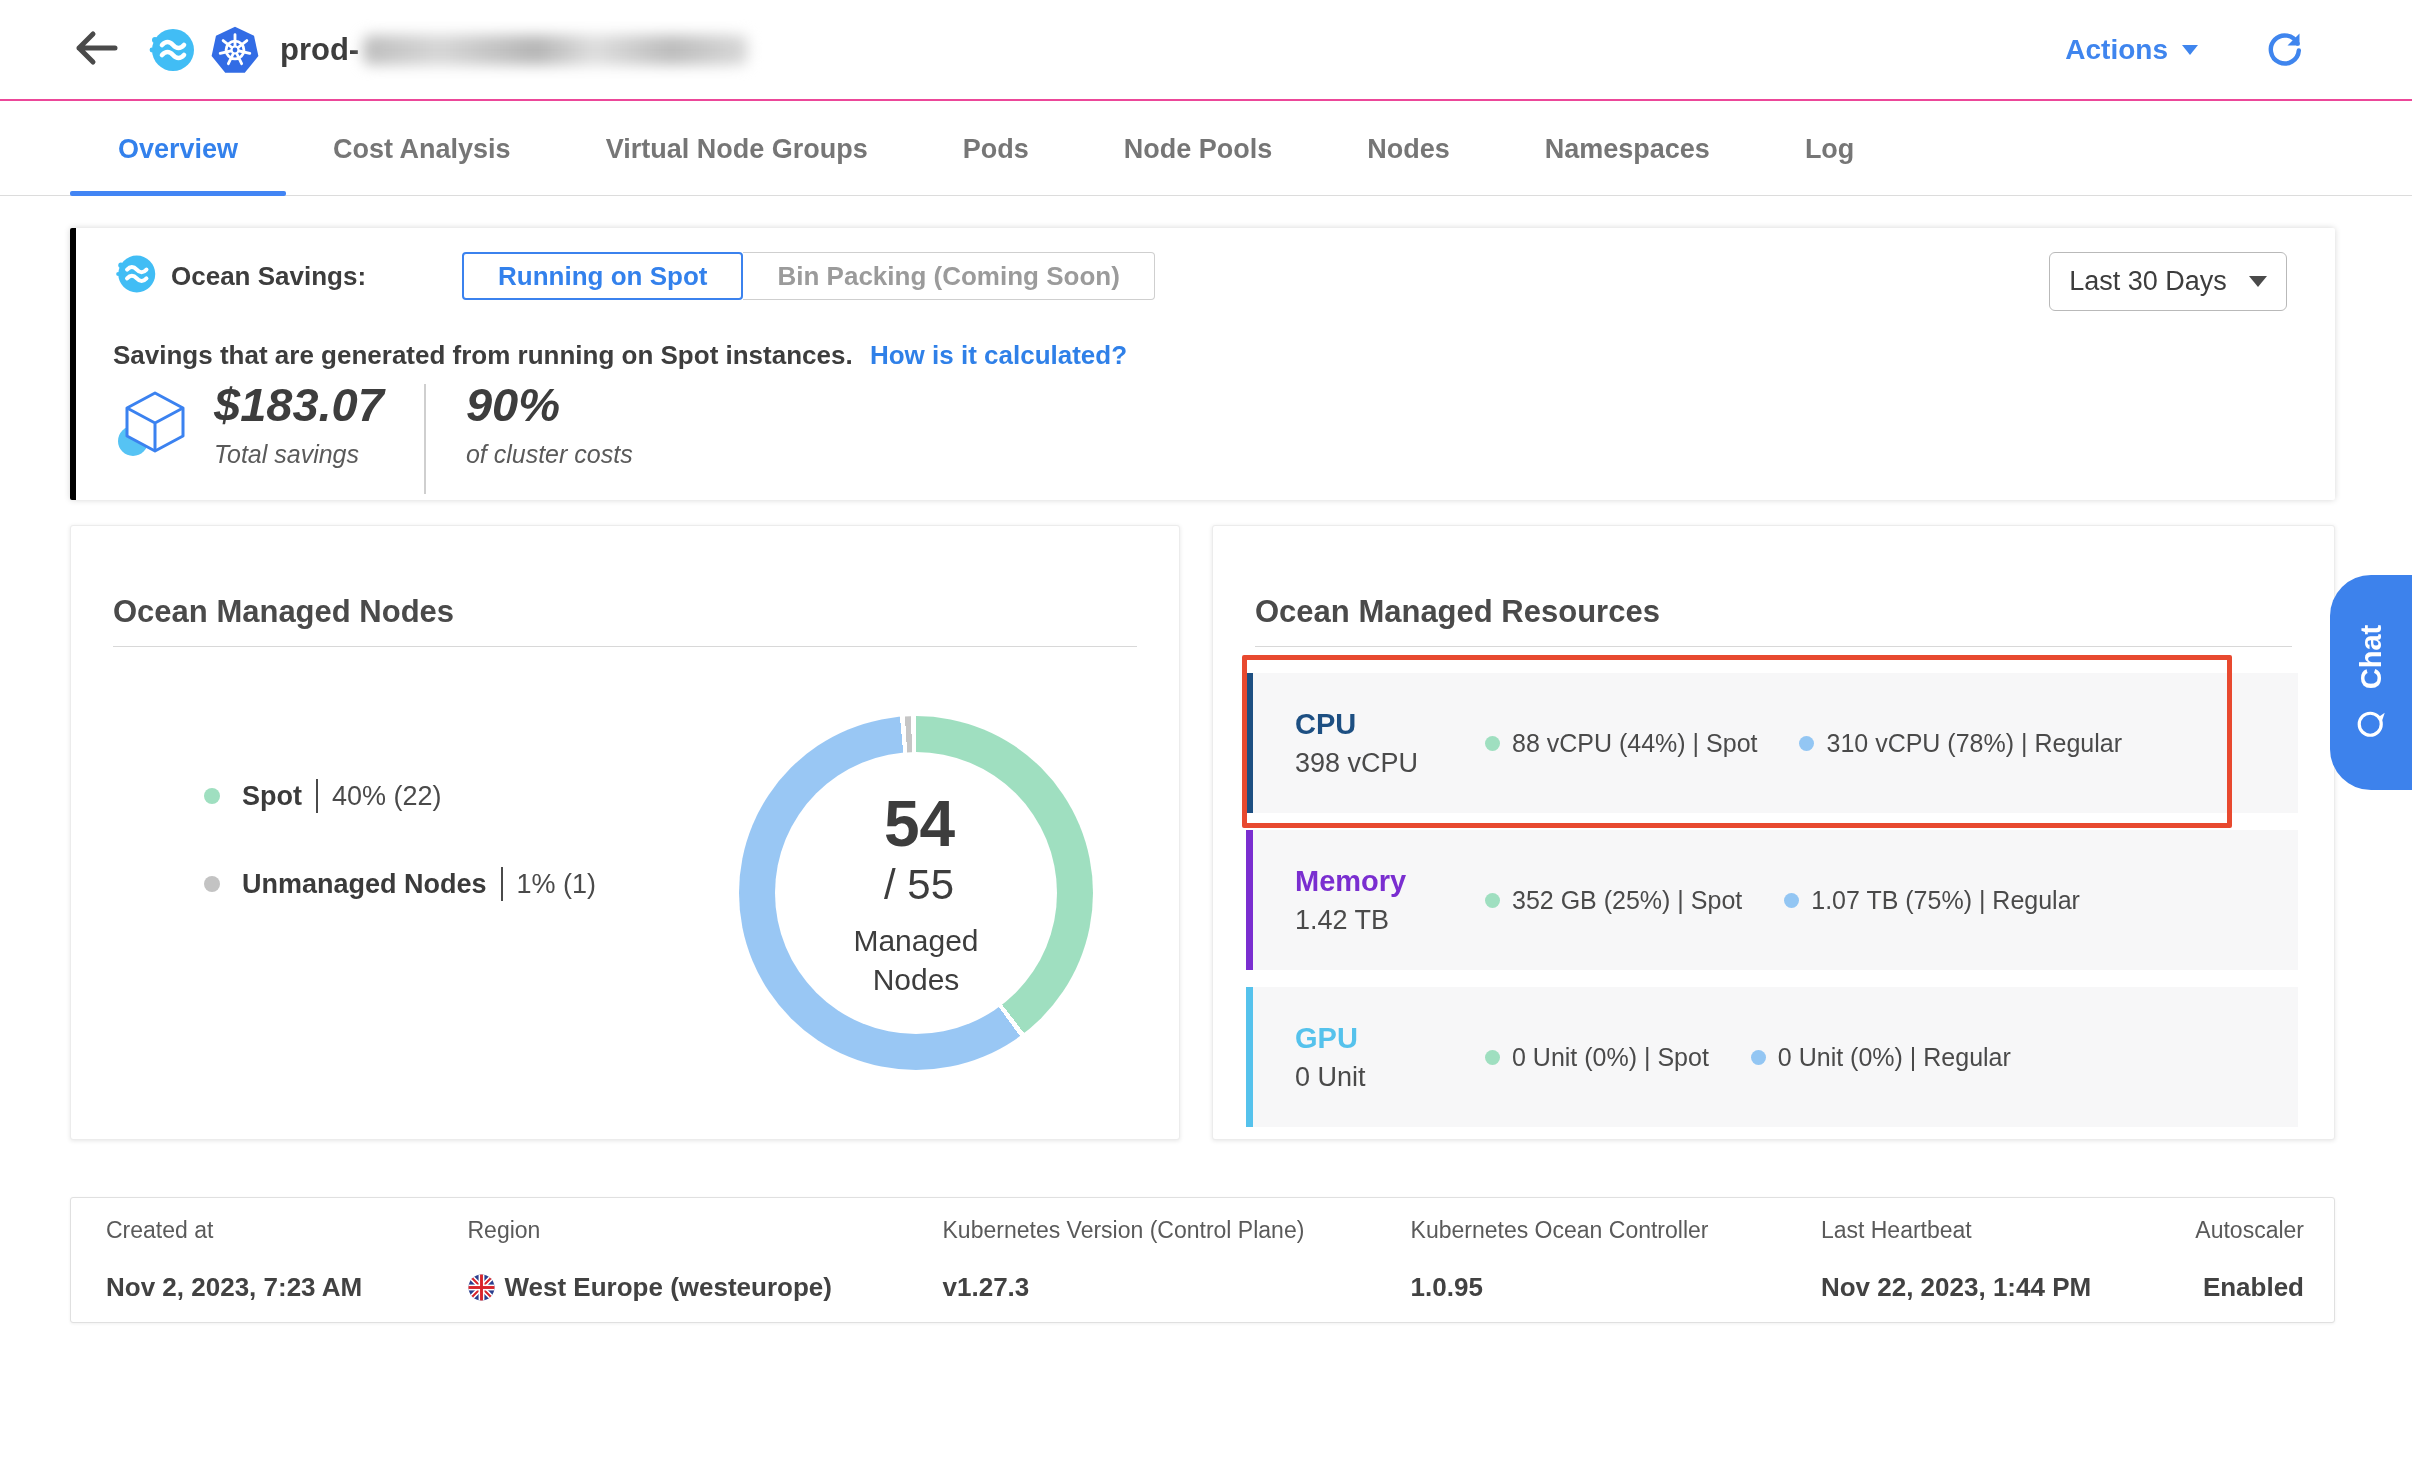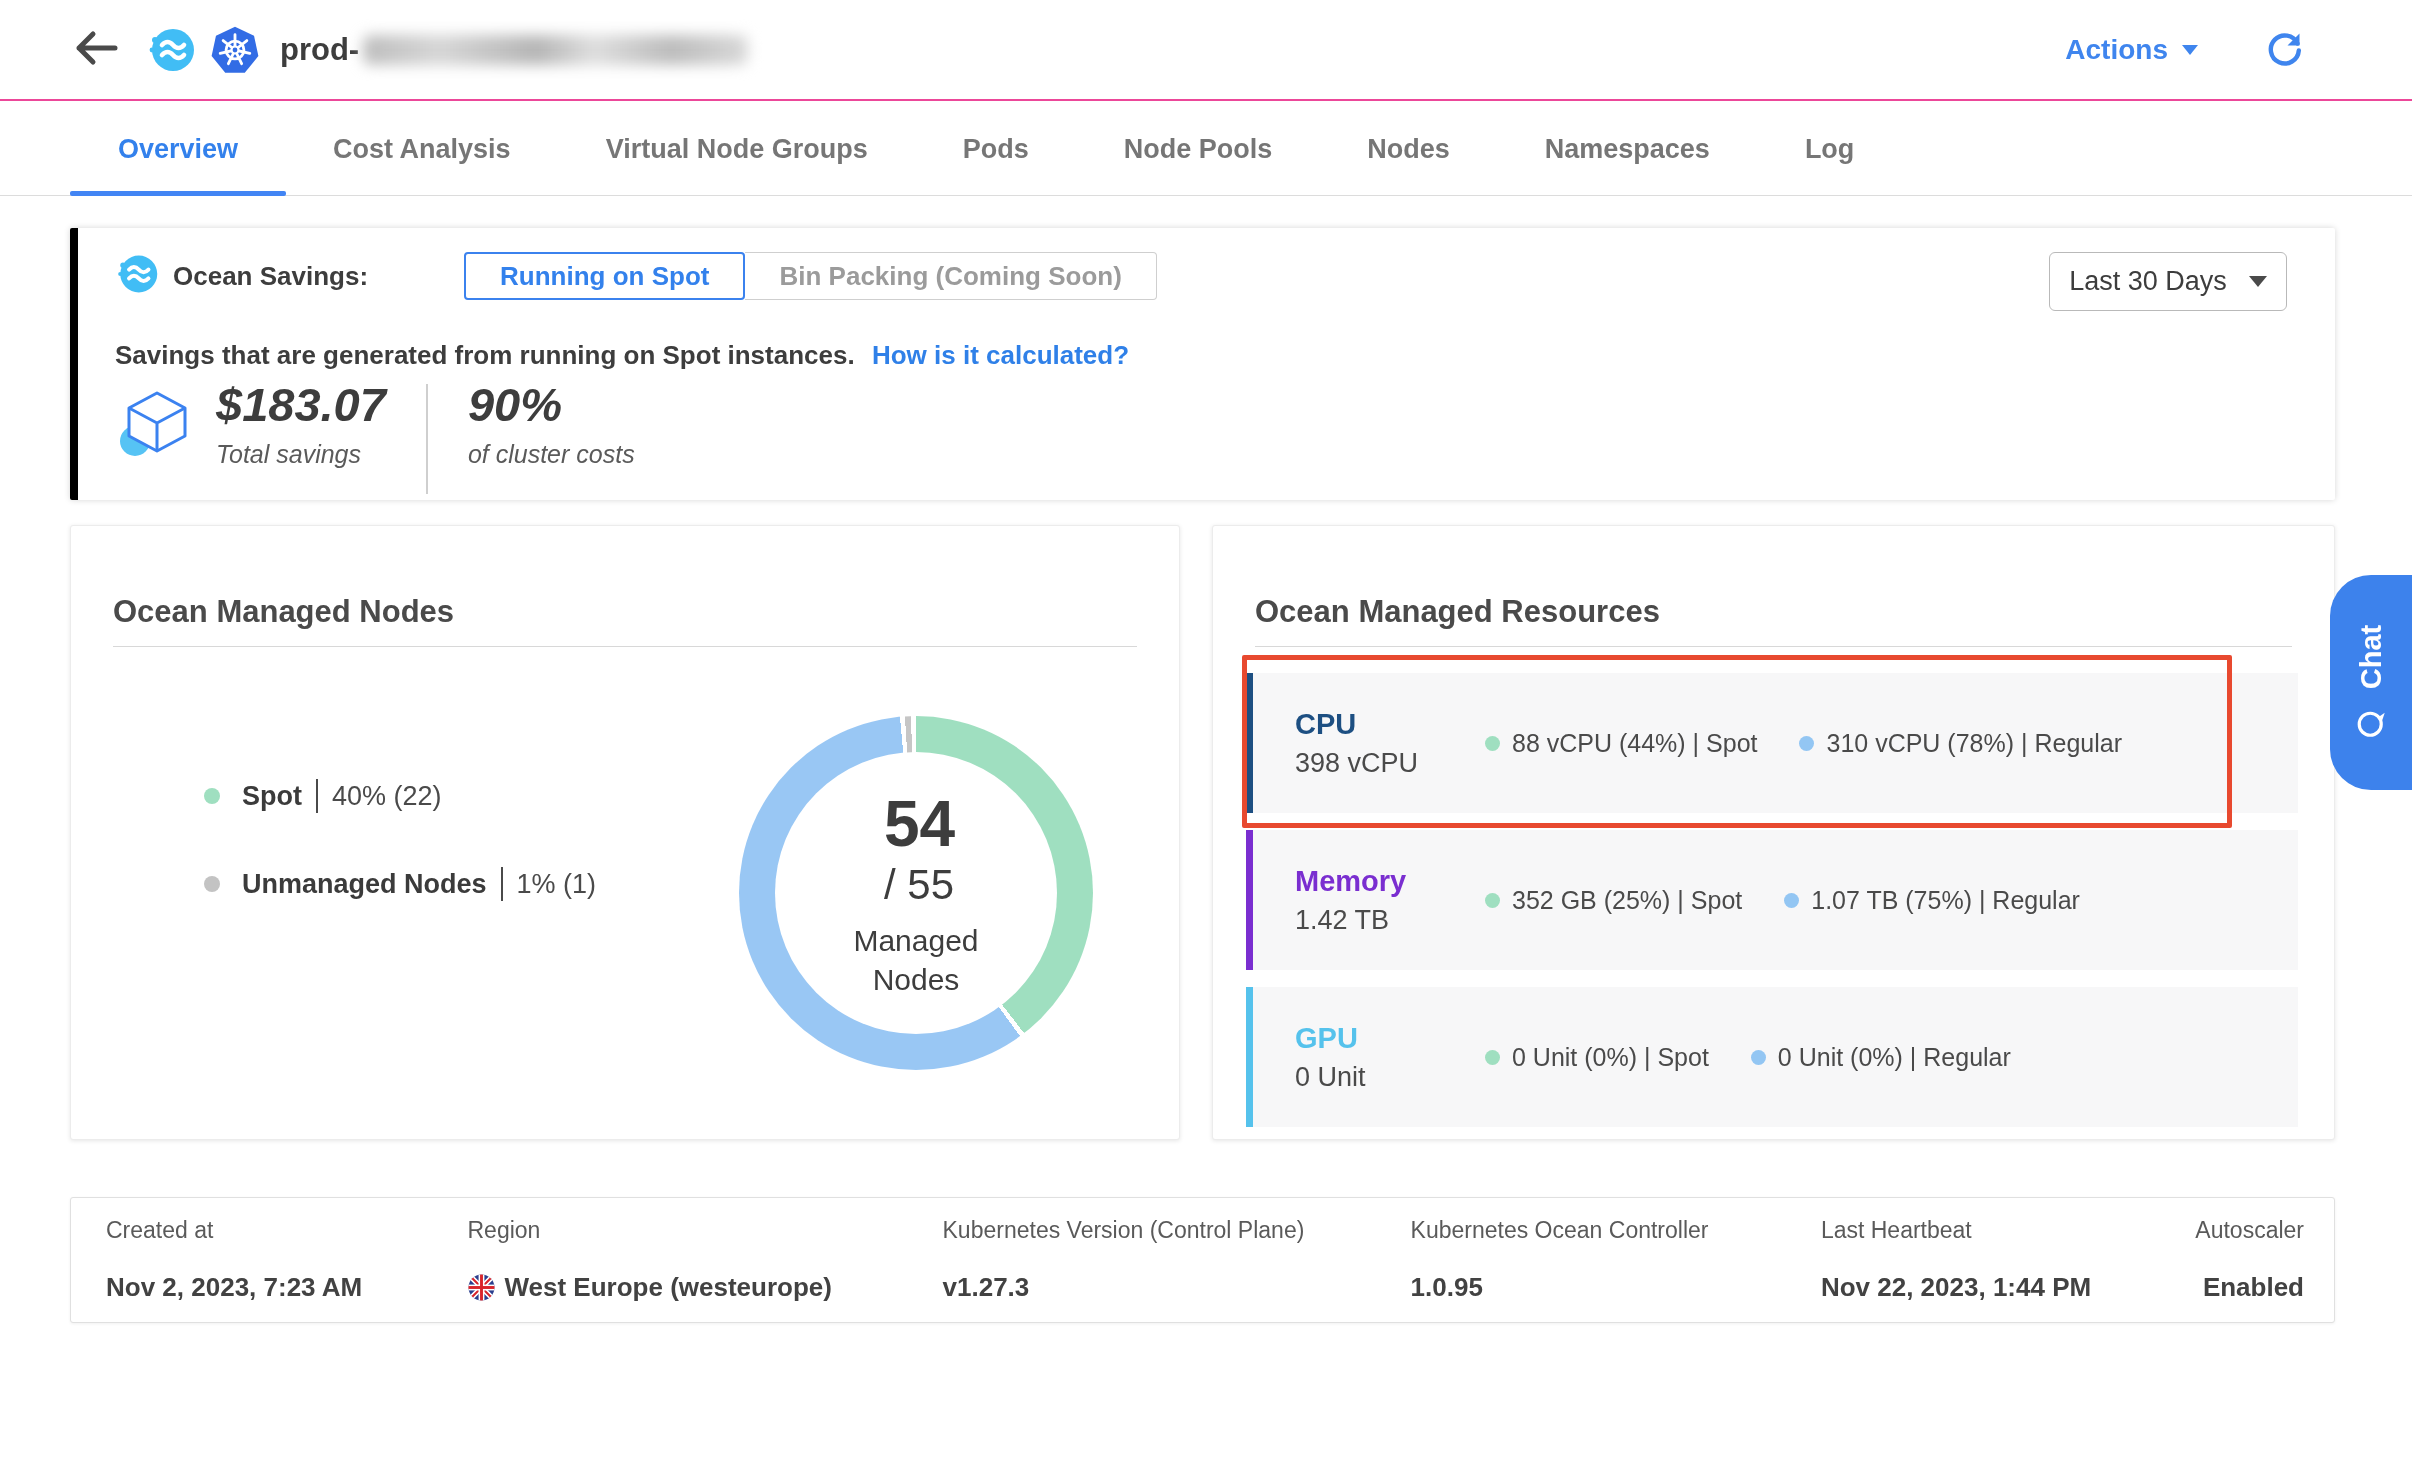--- a/index.html
+++ b/index.html
@@ -26,21 +26,21 @@
   .tabbar { position:absolute; top:103px; left:0; width:100%; height:93px; border-bottom:1px solid #dcdcdc;
             display:flex; align-items:center; padding-left:118px; gap:95px; }
   .tab { position:relative; font-size:27px; font-weight:bold; color:#767676; height:100%;
          display:flex; align-items:center; cursor:pointer; white-space:nowrap; }
   .tab.active { color:#3381ec; }
   .tab.active::after { content:""; position:absolute; left:-48px; right:-48px; bottom:-1px; height:5px;
                        background:#4285f4; border-radius:2px; }
 
   
   .savings { position:absolute; left:70px; top:228px; width:2265px; height:272px; background:#fff;
-             border-left:8px solid #000000; box-shadow:0 0 6px rgba(0,0,0,.16); border-radius:2px;padding-left:44px; }
+             border-left:6px solid #000000; box-shadow:0 0 6px rgba(0,0,0,.16); border-radius:2px;padding-left:44px; }
   .sv-row1 { position:absolute; left:37px; top:24px; display:flex; align-items:center; }
   .sv-label { margin-left:14px; font-size:26px; font-weight:bold; color:#3d3d3d; }
   .seg { display:flex; margin-left:96px; }
   .seg-btn { height:48px; display:flex; align-items:center; justify-content:center; font-size:26px; font-weight:bold;
              padding:0 34px; cursor:pointer; background:#fff; }
   .seg-btn.on { border:2px solid #3b82ee; color:#3381ec; border-radius:4px; z-index:1; }
   .seg-btn.off { border:1px solid #cfcfcf; border-left:none; color:#9b9b9b; border-radius:0 4px 4px 0; }
   .period-select { position:absolute; right:48px; top:24px; width:238px; height:59px; border:1px solid #b9b9b9;
                    border-radius:6px; display:flex; align-items:center; justify-content:center; gap:22px;
                    font-size:27px; color:#3d3d3d; cursor:pointer; background:#fff; }

